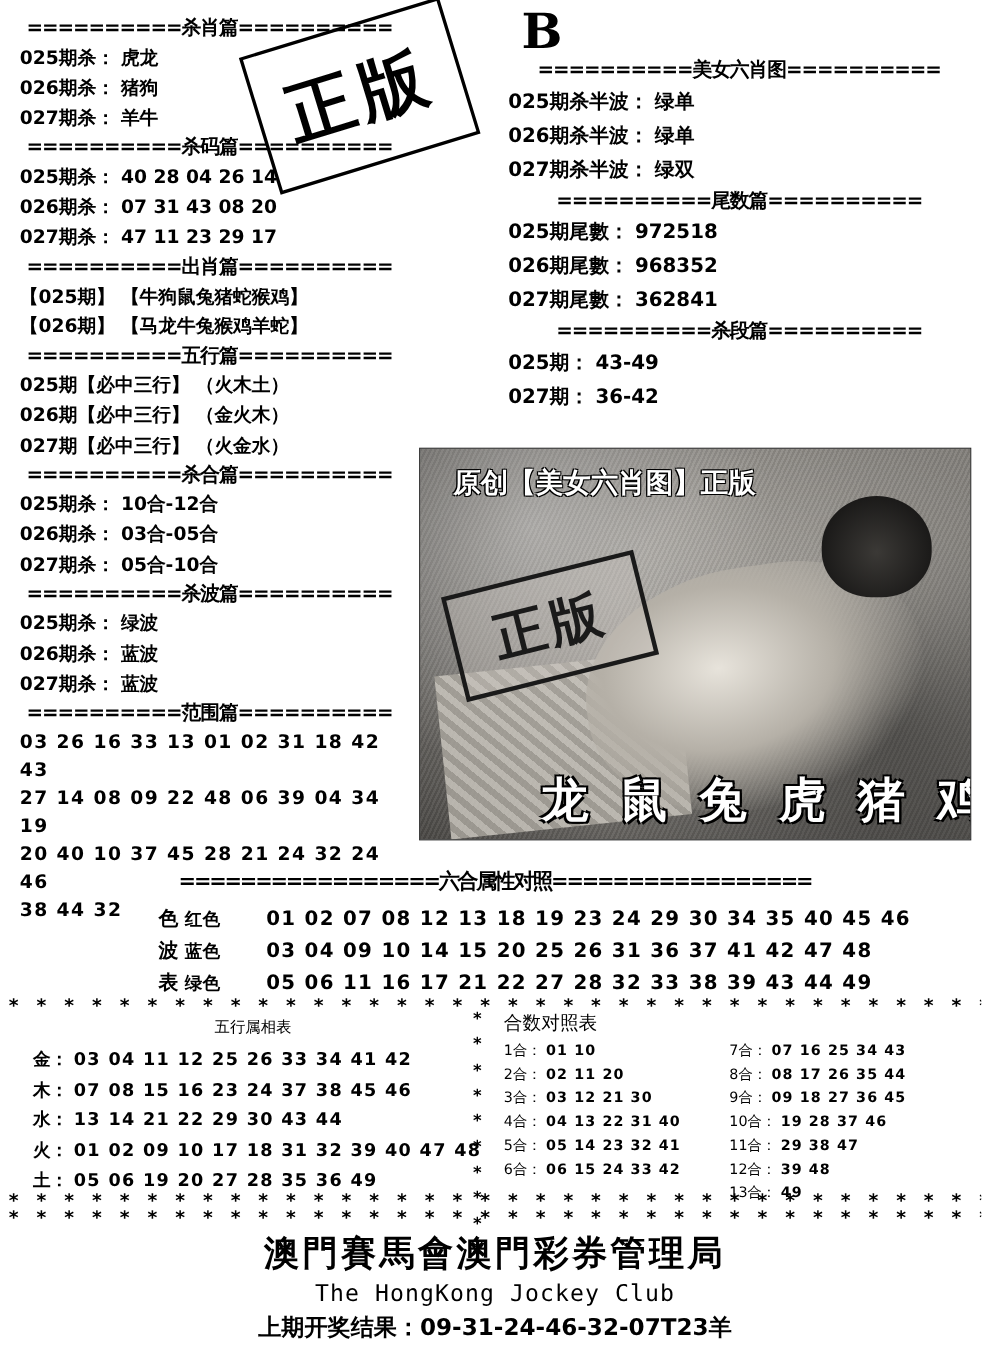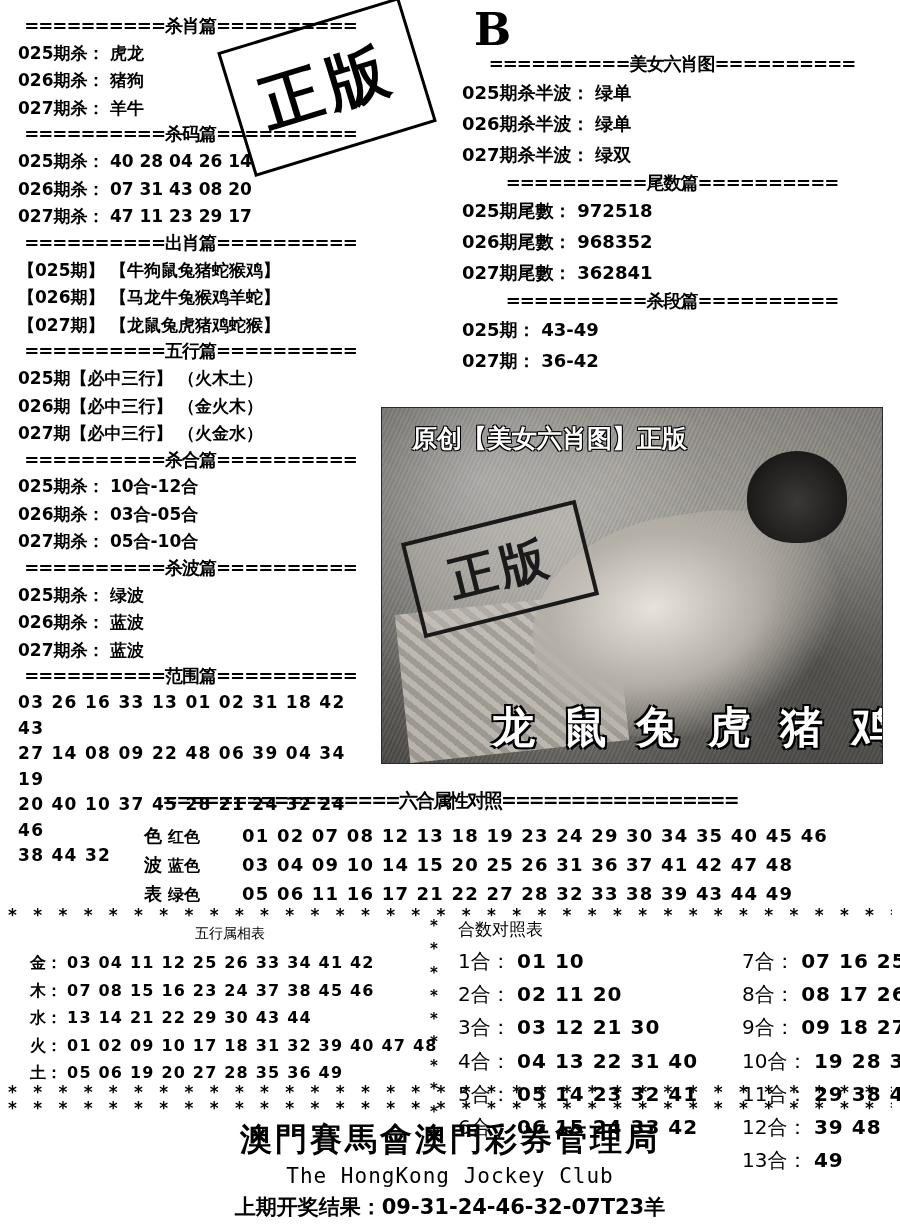--- a/index.html
+++ b/index.html
@@ -142,21 +142,21 @@
   .wuxing .r .v{font-weight:bold;letter-spacing:1.2px;}
 
   .vstars{
     position:absolute;left:430px;top:915px;height:180px;
     font-size:15px;line-height:1.55;font-weight:bold;
   }
 
   .hesu{position:absolute;left:458px;top:918px;width:420px;}
   .hesu .t{font-size:17px;font-weight:normal;margin-bottom:4px;}
   .hesu .grid{display:flex;gap:44px;}
-  .hesu .col{font-size:20px;line-height:1.66;white-space:nowrap;}
+  .hesu .col{font-size:13px;line-height:1.66;white-space:nowrap;}
   .hesu .col .k{font-weight:normal;}
   .hesu .col .v{font-weight:bold;letter-spacing:1px;}
 
   
   .footer{position:absolute;left:0;top:1118px;width:900px;text-align:center;}
   .footer .cn{
     font-family:"DejaVu Serif","Liberation Serif",serif;
     font-size:32px;font-weight:bold;letter-spacing:3px;
   }
   .footer .en{
@@ -202,24 +202,20 @@
     </div>
 
     <div class="sec-head">==========出肖篇==========</div>
     <div class="row">
       <span class="lbl">【025期】</span>
       <span class="val">【牛狗鼠兔猪蛇猴鸡】</span>
     </div>
     <div class="row">
       <span class="lbl">【026期】</span>
       <span class="val">【马龙牛兔猴鸡羊蛇】</span>
-    </div>
-    <div class="row">
-      <span class="lbl">【027期】</span>
-      <span class="val">【龙鼠兔虎猪鸡蛇猴】</span>
     </div>
 
     <div class="sec-head">==========五行篇==========</div>
     <div class="row">
       <span class="lbl">025期【必中三行】</span>
       <span class="val">（火木土）</span>
     </div>
     <div class="row">
       <span class="lbl">026期【必中三行】</span>
       <span class="val">（金火木）</span>

